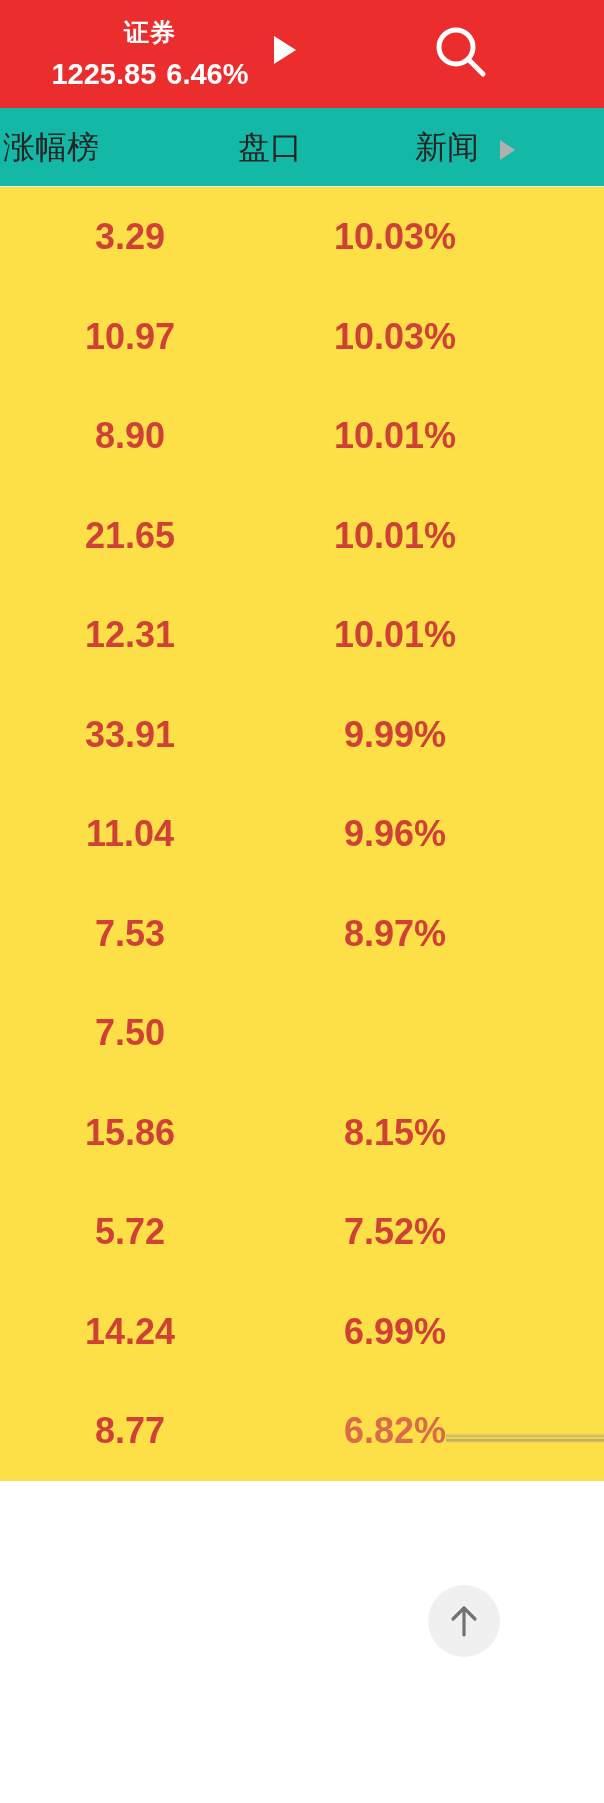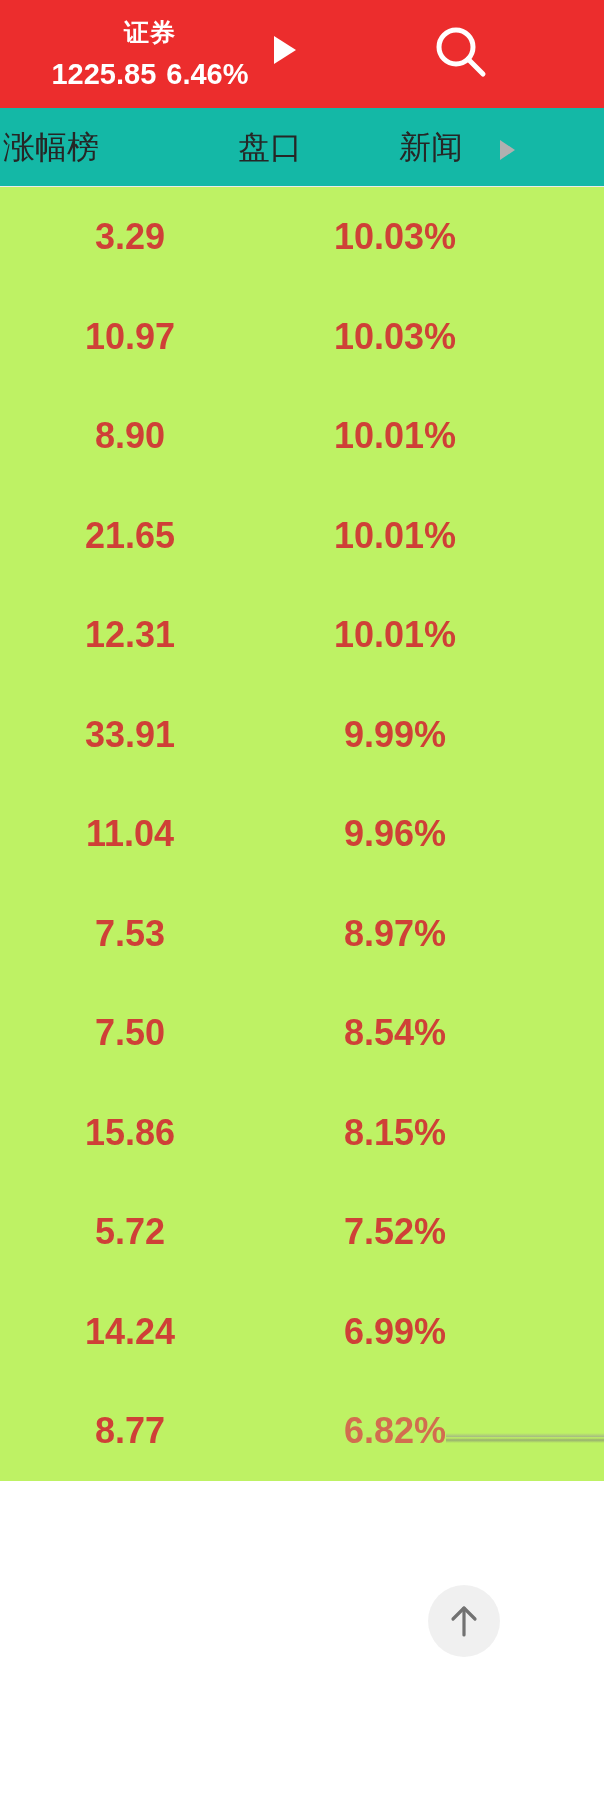--- a/index.html
+++ b/index.html
@@ -87,21 +87,21 @@
     top: 0;
     height: 78px;
     line-height: 78px;
     color: #262626;
     font-size: 32px;
     font-weight: 400;
     white-space: nowrap;
   }
   .tab-0 { left: -34px; width: 170px; text-align: center; }
   .tab-1 { left: 152px; width: 150px; text-align: right; }
-  .tab-2 { left: 356px; width: 150px; text-align: center; }
+  .tab-2 { left: 372px; width: 150px; text-align: center; }
 
   .tab-next-icon {
     position: absolute;
     left: 500px;
     top: 32px;
     width: 0;
     height: 0;
     border-left: 15px solid #b0b0b0;
     border-top: 10px solid transparent;
     border-bottom: 10px solid transparent;
@@ -110,21 +110,21 @@
   
   .list {
     position: relative;
     width: 604px;
     background: #ffffff;
   }
   .row {
     position: relative;
     width: 604px;
     height: 99.5px;
-    background: #bef264;
+    background: #fde047;
   }
   .cell {
     position: absolute;
     top: 0;
     height: 99.5px;
     line-height: 99.5px;
     color: #cf4037;
     font-size: 36px;
     font-weight: 700;
     white-space: nowrap;
@@ -231,21 +231,20 @@
     <div class="row">
       <div class="cell cell-price">11.04</div>
       <div class="cell cell-change">9.96%</div>
     </div>
     <div class="row">
       <div class="cell cell-price">7.53</div>
       <div class="cell cell-change">8.97%</div>
     </div>
     <div class="row">
       <div class="cell cell-price">7.50</div>
-      <div class="cell cell-change">8.54%</div>
     </div>
     <div class="row">
       <div class="cell cell-price">15.86</div>
       <div class="cell cell-change">8.15%</div>
     </div>
     <div class="row">
       <div class="cell cell-price">5.72</div>
       <div class="cell cell-change">7.52%</div>
     </div>
     <div class="row">

